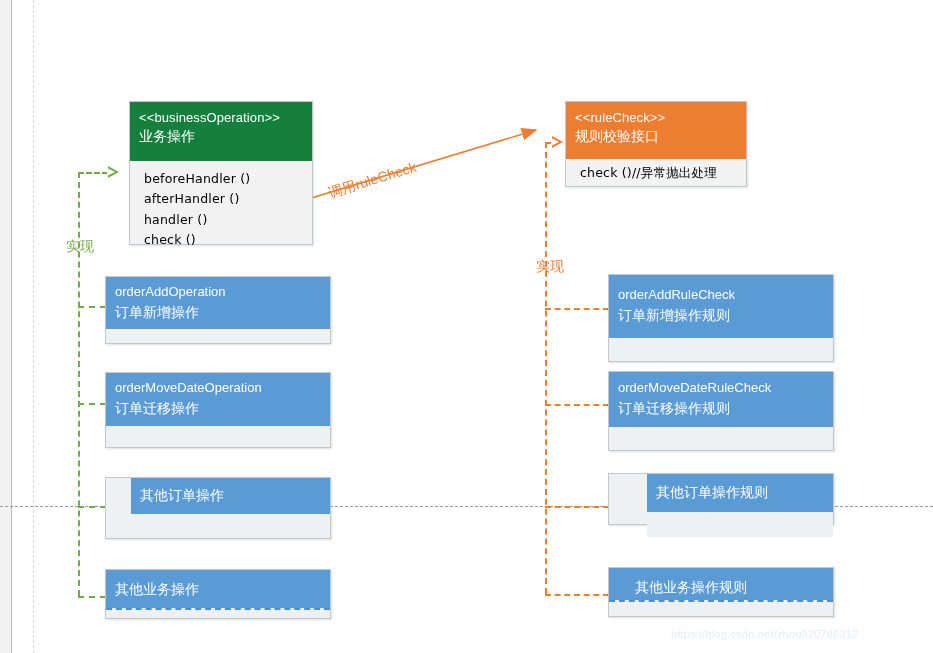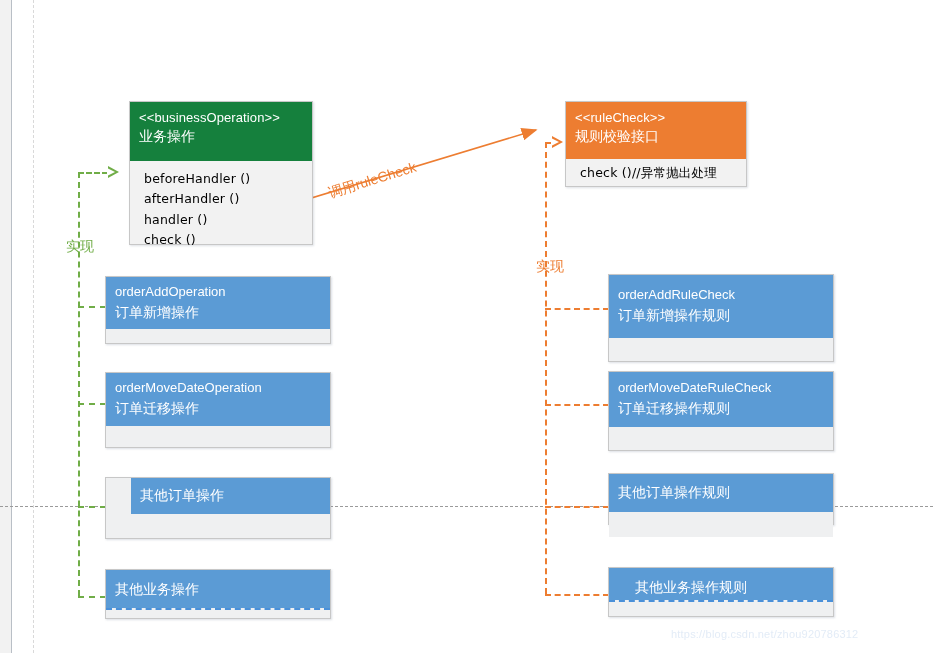--- a/index.html
+++ b/index.html
@@ -294,21 +294,21 @@
   </div>
 
   <div class="ent" style="left:608px; top:371px; width:226px; height:80px;">
     <div class="ent-head" style="height:55px; padding-top:7px;">
       <span class="e1">orderMoveDateRuleCheck</span>
       <span class="e2">订单迁移操作规则</span>
     </div>
     <div class="ent-foot" style="height:23px;"></div>
   </div>
 
-  <div class="ent" style="left:608px; top:473px; width:226px; height:52px;">
+  <div class="ent" style="left:608px; top:473px; width:226px; height:52px;padding-left:38px;">
     <div class="ent-head" style="height:38px; padding-top:8px;">
       <span class="e2">其他订单操作规则</span>
     </div>
     <div class="ent-foot" style="height:25px;"></div>
   </div>
 
   <div class="ent" style="left:608px; top:567px; width:226px; height:50px;">
     <div class="ent-head" style="height:32px; padding-top:9px;padding-left:26px;">
       <span class="e2">其他业务操作规则</span>
     </div>

